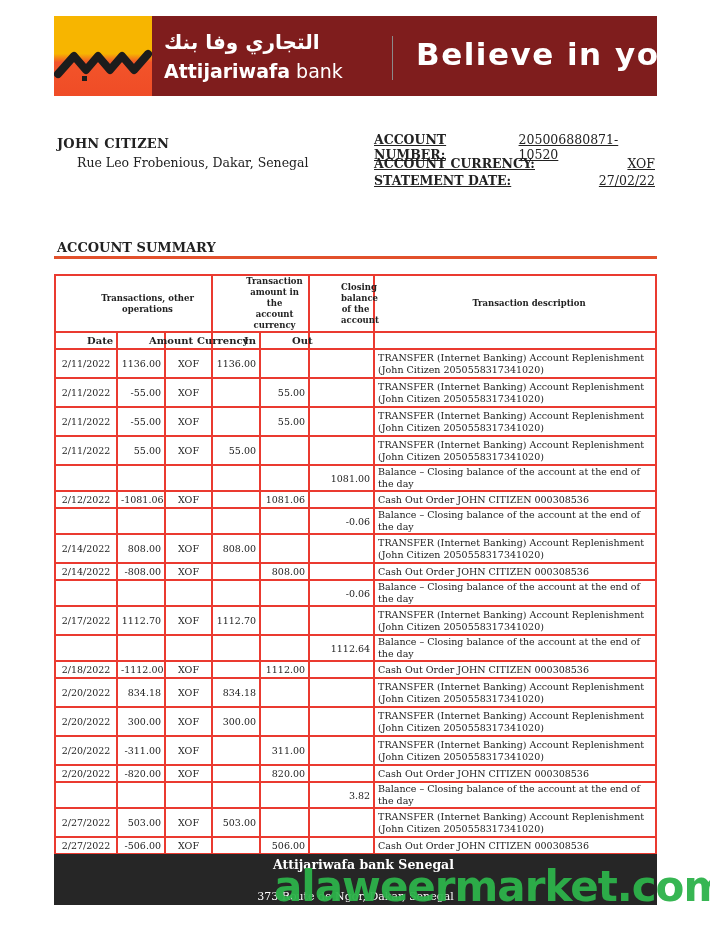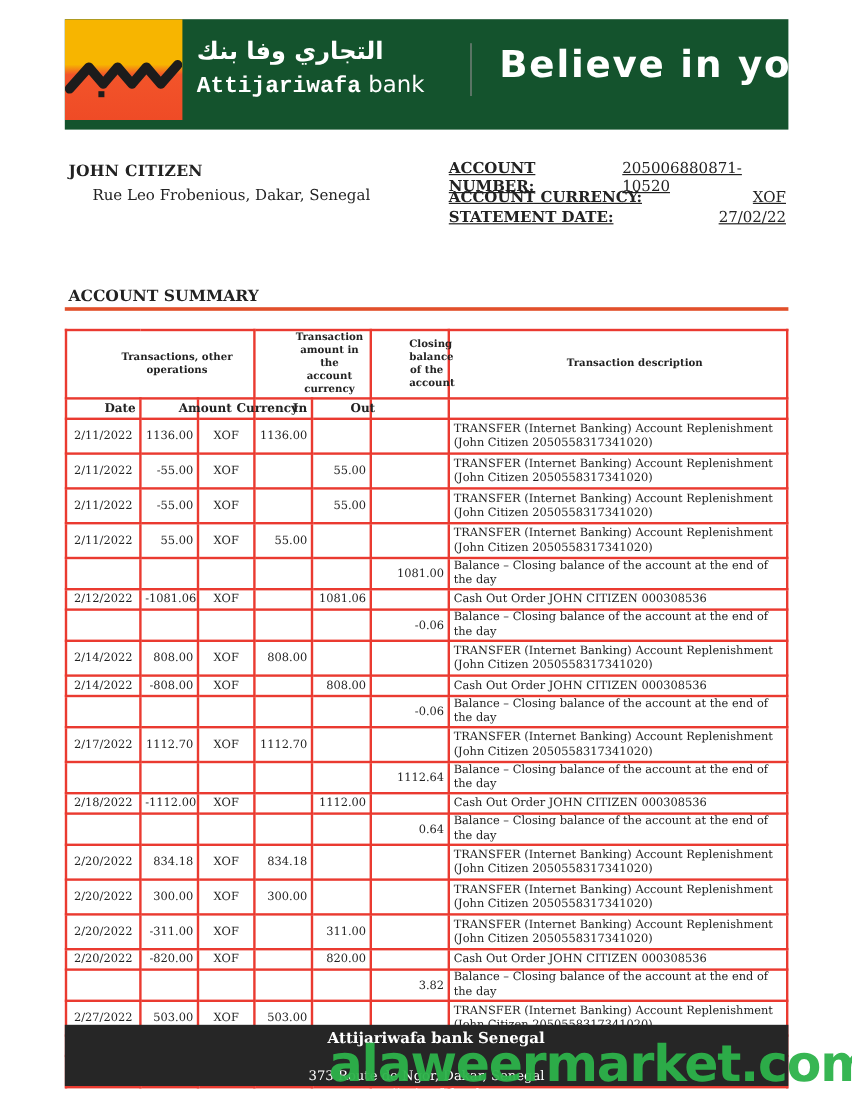--- a/index.html
+++ b/index.html
@@ -1,38 +1,38 @@
 <!DOCTYPE html>
 <html><head>
   <meta charset="utf-8">
   <style>
     * { box-sizing: border-box; margin: 0; padding: 0; }
     html, body { width: 710px; height: 925px; background: #ffffff; overflow: hidden; }
     body { position: relative; font-family: "DejaVu Serif", serif; color: #222; }
 
     
     .banner {
-      position: absolute; left: 54px; top: 16px; width: 603px; height: 92px;
-      background: #14532d; overflow: hidden;
+      position: absolute; left: 54px; top: 16px; width: 603px; height: 80px;
+      background: #7f1d1d; overflow: hidden;
     }
     .logo-box {
       position: absolute; left: 0; top: 0; width: 98px; height: 84px;
       background: linear-gradient(180deg, #f7b500 0%, #f7b500 45%, #f2542a 55%, #ef4b26 100%);
     }
     .logo-box svg { position: absolute; left: 0; top: 0; }
     .brand-arabic {
       position: absolute; left: 110px; top: 14px; color: #fff;
       font-family: "DejaVu Sans", sans-serif; font-size: 20px; font-weight: bold;
       letter-spacing: 0.5px;
     }
     .brand-latin {
       position: absolute; left: 110px; top: 44px; color: #fff;
       font-family: "DejaVu Sans", sans-serif; font-size: 19px;
     }
-    .brand-latin b { font-weight: bold; font-family: Liberation Mono, monospace; }
+    .brand-latin b { font-weight: bold; }
     .banner-divider {
       position: absolute; left: 338px; top: 20px; width: 1px; height: 44px; background: #8a8a8a;
     }
     .tagline {
       position: absolute; left: 362px; top: 20px; color: #fff;
       font-family: "DejaVu Sans", sans-serif; font-weight: bold; font-size: 31px;
       letter-spacing: 1.5px; white-space: nowrap;
     }
 
     
@@ -278,29 +278,20 @@
       </tr>
       <tr class="r1">
         <td class="date">2/18/2022</td>
         <td class="num">-1112.00</td>
         <td class="cur">XOF</td>
         <td class="num"></td>
         <td class="num">1112.00</td>
         <td class="num"></td>
         <td class="desc">Cash Out Order JOHN CITIZEN 000308536</td>
       </tr>
-      <tr class="r1">
-        <td class="date"></td>
-        <td class="num"></td>
-        <td class="cur"></td>
-        <td class="num"></td>
-        <td class="num"></td>
-        <td class="num">0.64</td>
-        <td class="desc">Balance – Closing balance of the account at the end of the day</td>
-      </tr>
       <tr class="r2">
         <td class="date">2/20/2022</td>
         <td class="num">834.18</td>
         <td class="cur">XOF</td>
         <td class="num">834.18</td>
         <td class="num"></td>
         <td class="num"></td>
         <td class="desc">TRANSFER (Internet Banking) Account Replenishment (John Citizen 2050558317341020)</td>
       </tr>
       <tr class="r2">

